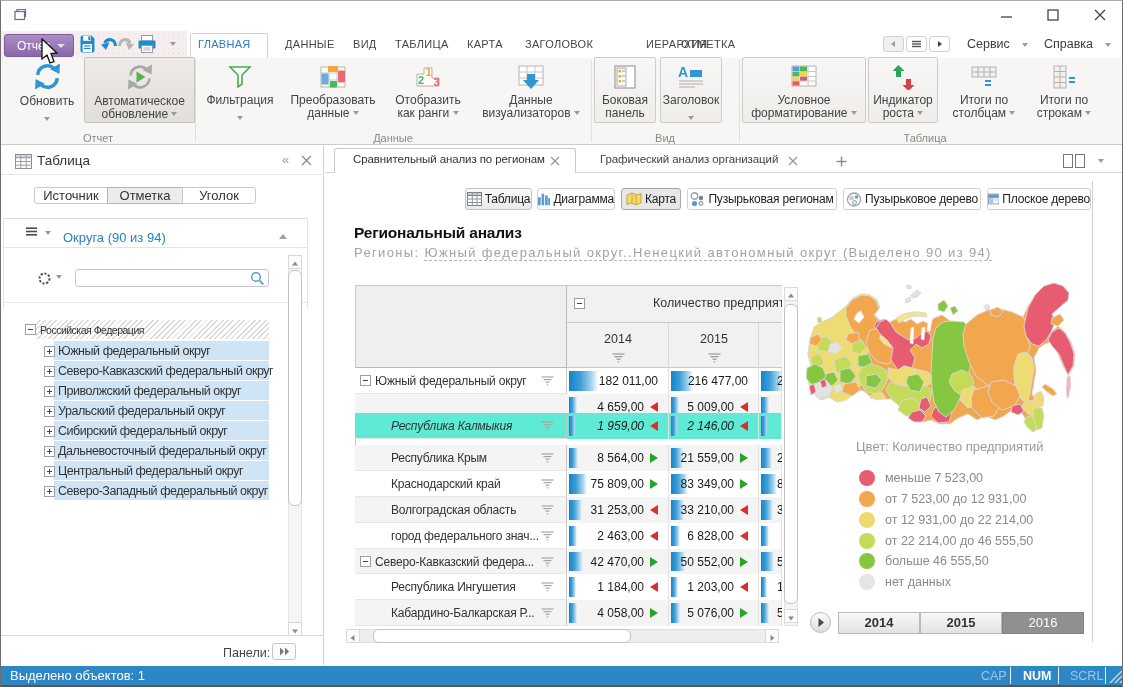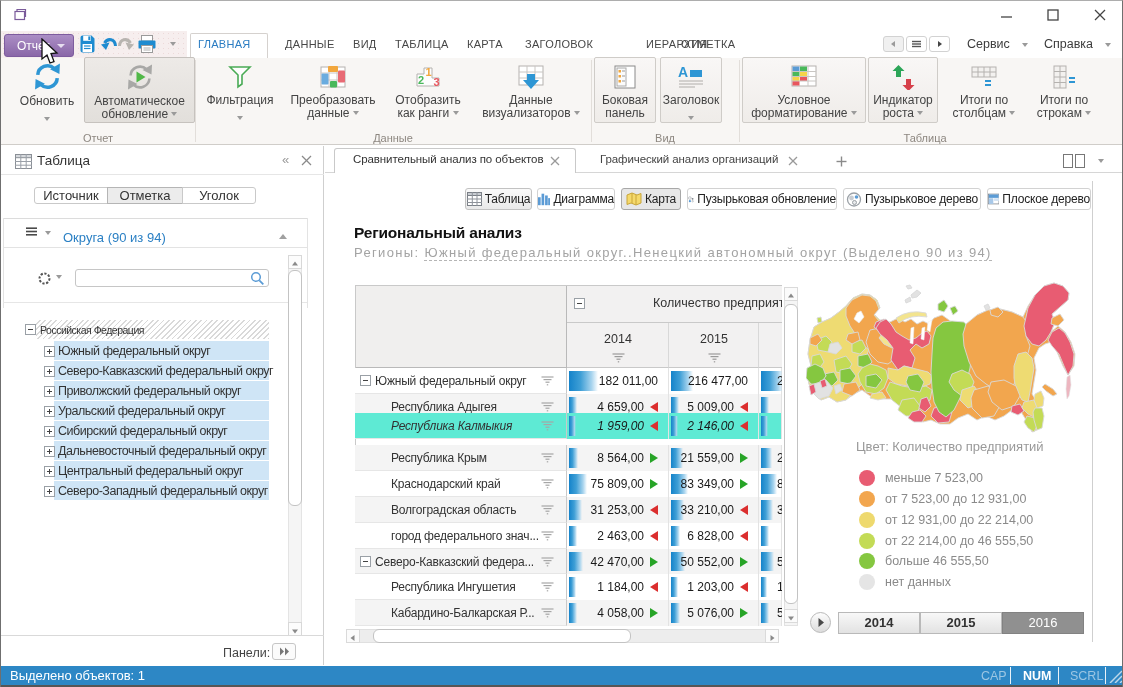--- a/index.html
+++ b/index.html
@@ -448,21 +448,21 @@
             <path d="M12 3.5 L16 7.5 L12 11.5 Z"></path>
           </g>
         </svg>
     </div>
   </div>
 
   <div id="main">
 
     <div class="abs" style="left:0;top:26px;width:799px;height:1px;background:#d6d6d6;"></div>
     <div class="abs" style="left:9px;top:2px;width:242px;height:25px;background:#fff;border:1px solid #c9c9c9;border-bottom:none;border-radius:3px 3px 0 0;box-sizing:border-box;"></div>
-    <div class="abs" style="left:28px;top:7px;font-size:11.5px;letter-spacing:-0.1px;color:#333;">Сравнительный анализ по объектов</div>
+    <div class="abs" style="left:28px;top:7px;font-size:11.5px;letter-spacing:-0.1px;color:#333;">Сравнительный анализ по регионам</div>
     <svg class="abs" style="left:225px;top:10px" width="10" height="10">
         <g stroke="#9a9a9a" stroke-width="1.2">
           <line x1="1" y1="1" x2="9" y2="9"></line>
           <line x1="9" y1="1" x2="1" y2="9"></line>
         </g>
       </svg>
     <div class="abs" style="left:275px;top:7px;font-size:11.5px;letter-spacing:-0.1px;color:#444;">Графический анализ организаций</div>
     <svg class="abs" style="left:463px;top:10px" width="10" height="10">
         <g stroke="#9a9a9a" stroke-width="1.2">
           <line x1="1" y1="1" x2="9" y2="9"></line>
@@ -512,21 +512,21 @@
         </svg>
       <span>Карта</span>
       </div>
     <div class="vbtn" style="left:362px;width:150px;">
       <svg width="15" height="15" viewBox="0 0 15 15">
           <circle cx="4.5" cy="4" r="3.2" fill="none" stroke="#9aa0a6" stroke-width="1.4"></circle>
           <circle cx="11" cy="6" r="2.2" fill="#7b8087"></circle>
           <circle cx="4.5" cy="11.5" r="2.6" fill="#5b9bd5"></circle>
           <circle cx="11" cy="11.5" r="1.8" fill="none" stroke="#9aa0a6" stroke-width="1.3"></circle>
         </svg>
-      <span>Пузырьковая обновление</span>
+      <span>Пузырьковая регионам</span>
       </div>
     <div class="vbtn" style="left:518px;width:138px;">
       <svg width="16" height="15" viewBox="0 0 16 15">
           <circle cx="8" cy="7.5" r="6.5" fill="none" stroke="#9aa0a6" stroke-width="1.3"></circle>
           <circle cx="5.5" cy="6" r="2.4" fill="#c9cdd2"></circle>
           <circle cx="10.5" cy="5" r="1.8" fill="#5b9bd5"></circle>
           <circle cx="8.5" cy="10.5" r="2" fill="#e8eaec" stroke="#9aa0a6"></circle>
         </svg>
       <span>Пузырьковое дерево</span>
       </div>
@@ -596,31 +596,20 @@
           <div class="vc" style="left:314px;width:90px;">
             <div class="bar" style="width:22px;"></div>
             <div class="num" style="right:10px;">216 477,00</div>
           </div>
           <div class="vc" style="left:404px;width:23px;">
             <div class="bar" style="width:22px;"></div>
             <div class="num" style="left:18px;">25 000,00</div>
           </div>
         </div>
       <div class="trow" style="top:108.8px;background:#f4f4f4;">
-          <div class="rl">
-            <div class="t" style="left:36px;">Республика Адыгея</div>
-            <svg class="fun" style="left:186px;top:8px" width="13" height="10" viewBox="0 0 13 10">
-              <g stroke="#a6a6a6" stroke-width="1.2">
-                <line x1="0.5" y1="1" x2="12.5" y2="1"></line>
-                <line x1="2.5" y1="3.6" x2="10.5" y2="3.6"></line>
-                <line x1="4.5" y1="6.2" x2="8.5" y2="6.2"></line>
-                <line x1="5.8" y1="8.8" x2="7.2" y2="8.8"></line>
-              </g>
-            </svg>
-          </div>
           <div class="vc" style="left:212px;width:102px;">
             <div class="bar" style="width:8px;"></div>
             <div class="num" style="right:24px;">4 659,00</div>
             <div class="tri-r" style="right:10px;"></div>
           </div>
           <div class="vc" style="left:314px;width:90px;">
             <div class="bar" style="width:8px;"></div>
             <div class="num" style="right:24px;">5 009,00</div>
             <div class="tri-r" style="right:10px;"></div>
           </div>

